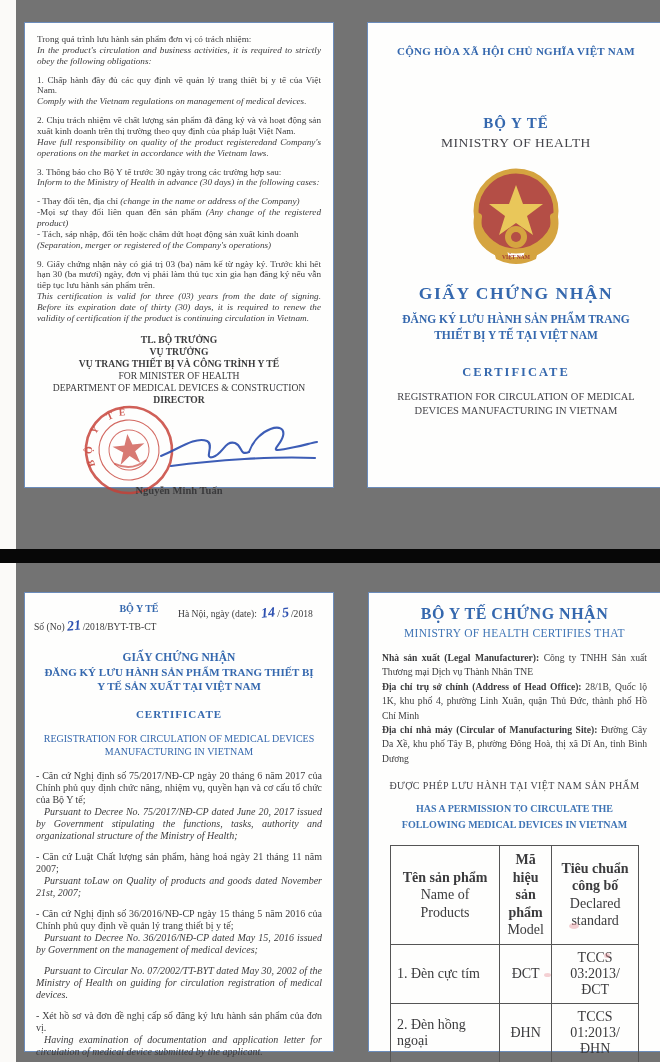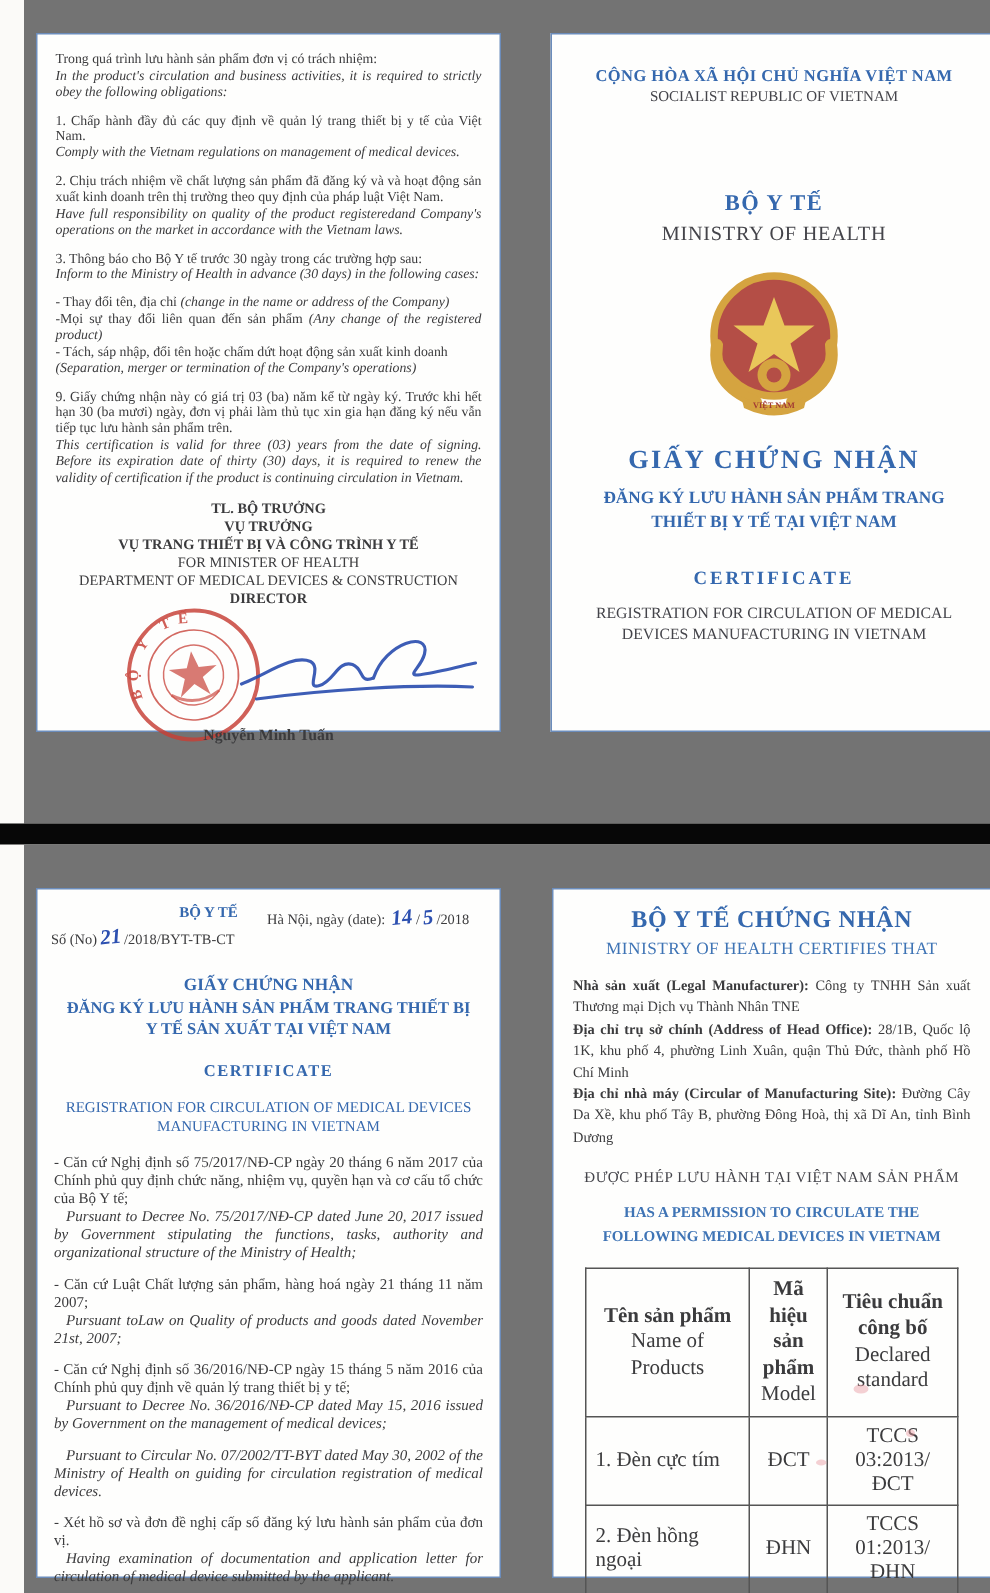--- a/index.html
+++ b/index.html
@@ -98,21 +98,21 @@
       <span class="en">Have full responsibility on quality of the product registeredand Company's operations on the market in accordance with the Vietnam laws.</span>
     </p>
     <p class="para">
       <span class="vi">3. Thông báo cho Bộ Y tế trước 30 ngày trong các trường hợp sau:</span>
       <span class="en">Inform to the Ministry of Health in advance (30 days) in the following cases:</span>
     </p>
     <p class="para">
       <span class="case-line" style="display:block"><span class="vi-inline">- Thay đổi tên, địa chỉ </span><span class="en-inline">(change in the name or address of the Company)</span></span>
       <span class="case-line" style="display:block"><span class="vi-inline">-Mọi sự thay đổi liên quan đến sản phẩm </span><span class="en-inline">(Any change of the registered product)</span></span>
       <span class="case-line" style="display:block"><span class="vi-inline">- Tách, sáp nhập, đổi tên hoặc chấm dứt hoạt động sản xuất kinh doanh</span></span>
-      <span class="case-line" style="display:block"><span class="en-inline">(Separation, merger or termination of the Company's operations)</span></span>
+      <span class="case-line" style="display:block"><span class="en-inline">(Separation, merger or registered of the Company's operations)</span></span>
     </p>
     <p class="para">
       <span class="vi">9. Giấy chứng nhận này có giá trị 03 (ba) năm kể từ ngày ký. Trước khi hết hạn 30 (ba mươi) ngày, đơn vị phải làm thủ tục xin gia hạn đăng ký nếu vẫn tiếp tục lưu hành sản phẩm trên.</span>
       <span class="en">This certification is valid for three (03) years from the date of signing. Before its expiration date of thirty (30) days, it is required to renew the validity of certification if the product is continuing circulation in Vietnam.</span>
     </p>
 
     <div class="signoff">
       <div class="b">TL. BỘ TRƯỞNG</div>
       <div class="b">VỤ TRƯỞNG</div>
       <div class="b">VỤ TRANG THIẾT BỊ  VÀ CÔNG TRÌNH Y TẾ</div>
@@ -143,21 +143,20 @@
           <path d="M94,36 C102,12 132,4 128,20 C125,32 108,38 140,31 C150,29 156,27 162,26"></path>
           <path d="M16,50 C60,44 120,40 160,42"></path>
         </g>
       </svg>
       <div class="signer">Nguyễn Minh Tuấn</div>
     </div>
   </div>
 
   <div class="page p2">
     <div class="nation-vi blue-bold">CỘNG HÒA XÃ HỘI CHỦ NGHĨA VIỆT NAM</div>
-    <div class="nation-en">SOCIALIST REPUBLIC OF VIETNAM</div>
     <div class="ministry-vi blue-bold">BỘ Y TẾ</div>
     <div class="ministry-en">MINISTRY OF HEALTH</div>
 
     <div class="emblem-wrap">
       <svg width="100" height="106" viewBox="0 0 100 106">
         <circle cx="50" cy="46" r="40" fill="#b44e46"></circle>
         <circle cx="50" cy="46" r="40" fill="none" stroke="#d5a440" stroke-width="5"></circle>
         <path d="M12,52 Q8,78 38,90" fill="none" stroke="#d5a440" stroke-width="8" stroke-linecap="round"></path>
         <path d="M88,52 Q92,78 62,90" fill="none" stroke="#d5a440" stroke-width="8" stroke-linecap="round"></path>
         <polygon points="50,20 57,39 77,39 61,51 67,70 50,58 33,70 39,51 23,39 43,39" fill="#e9c75a"></polygon>

